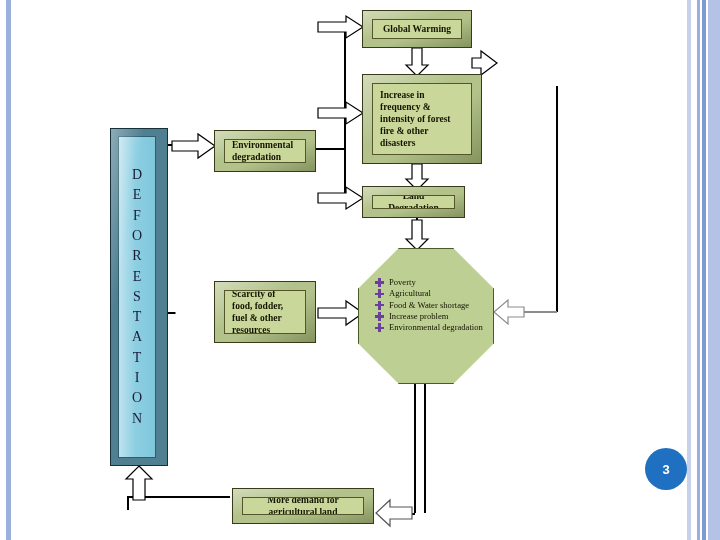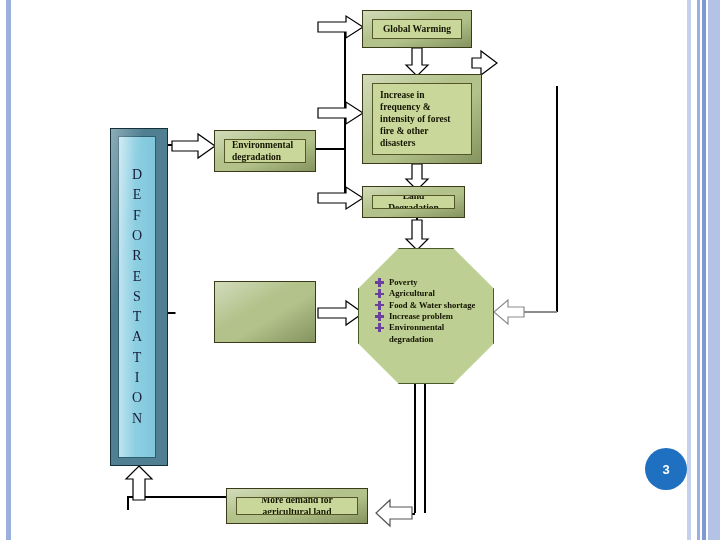--- a/index.html
+++ b/index.html
@@ -149,21 +149,21 @@
     border: 1px solid #4a5a28;
     box-sizing: border-box;
     clip-path: polygon(30% 0%, 70% 0%, 100% 30%, 100% 70%, 70% 100%, 30% 100%, 0% 70%, 0% 30%);
     z-index: 10;
   }
   .octagon .oct-list {
     position: absolute;
     left: 16px; top: 28px;
     right: 6px;
     font-size: 8.6px;
-    font-weight: bold;
+    font-weight: normal;
     color: #141400;
     line-height: 1.32;
   }
   .oct-item {
     display: flex;
     align-items: flex-start;
     margin-bottom: 0px;
   }
   .oct-bullet {
     flex: 0 0 auto;
@@ -372,23 +372,26 @@
     <div class="bevel-br"></div>
     <div class="inner">
       <div class="txt">Land Degradation</div>
     </div>
   </div>
 
 
   <div class="gbox" style="left:214px; top:281px; width:102px; height:62px;">
     <div class="bevel-tl"></div>
     <div class="bevel-br"></div>
-  </div>
-
-  <div class="gbox center" style="left:226px; top:488px; width:142px; height:36px;">
+    <div class="inner">
+      <div class="txt">Scarcity of food, fodder, fuel &amp; other resources</div>
+    </div>
+  </div>
+
+  <div class="gbox center" style="left:232px; top:488px; width:142px; height:36px;">
     <div class="bevel-tl"></div>
     <div class="bevel-br"></div>
     <div class="inner">
       <div class="txt">More demand for agricultural land</div>
     </div>
   </div>
 
   <div class="octagon">
     <div class="oct-list" id="oct-list">
         <div class="oct-item">

